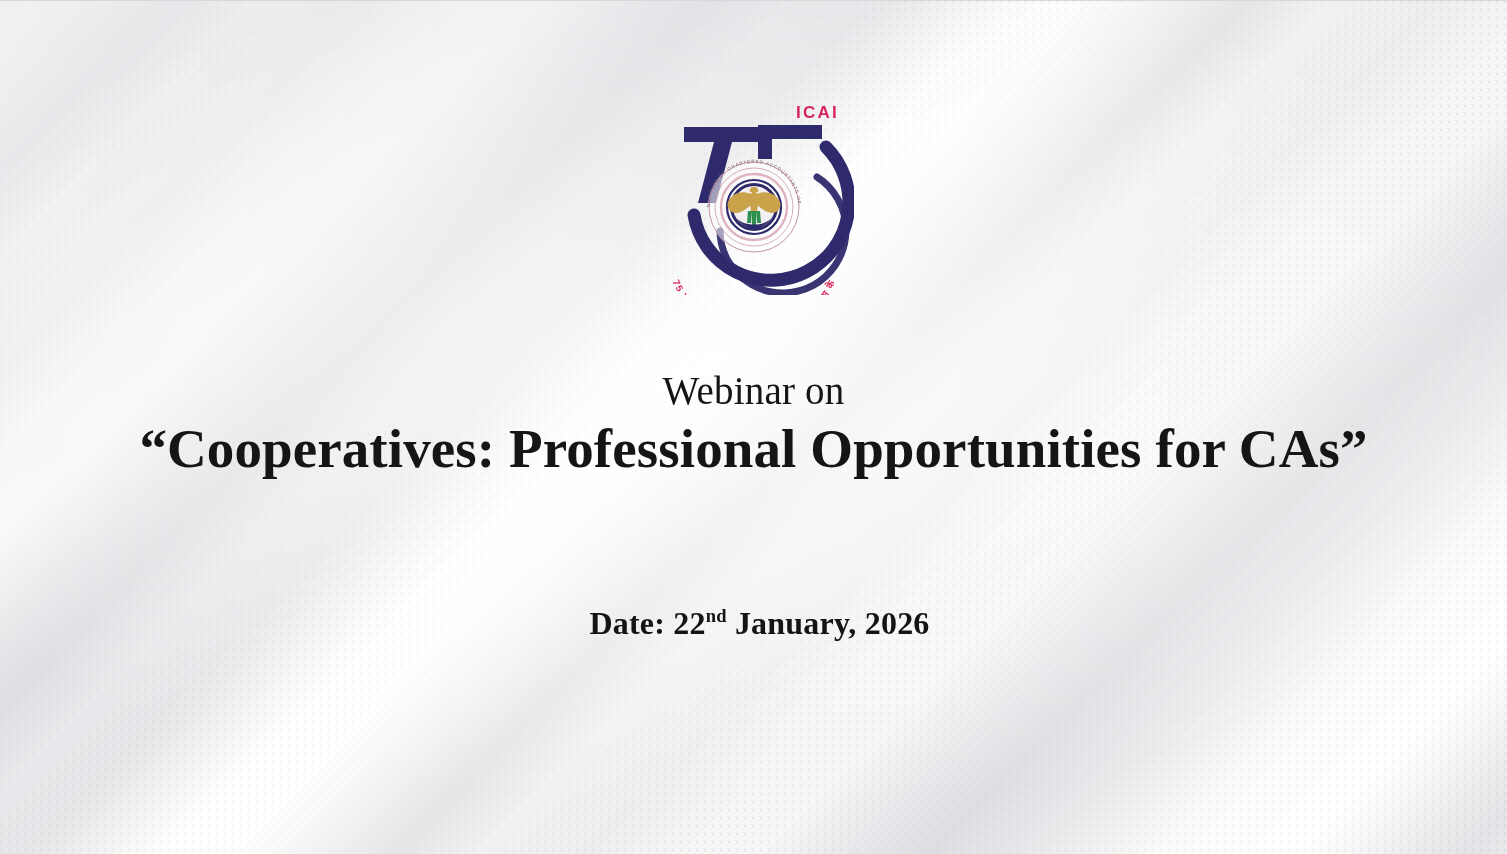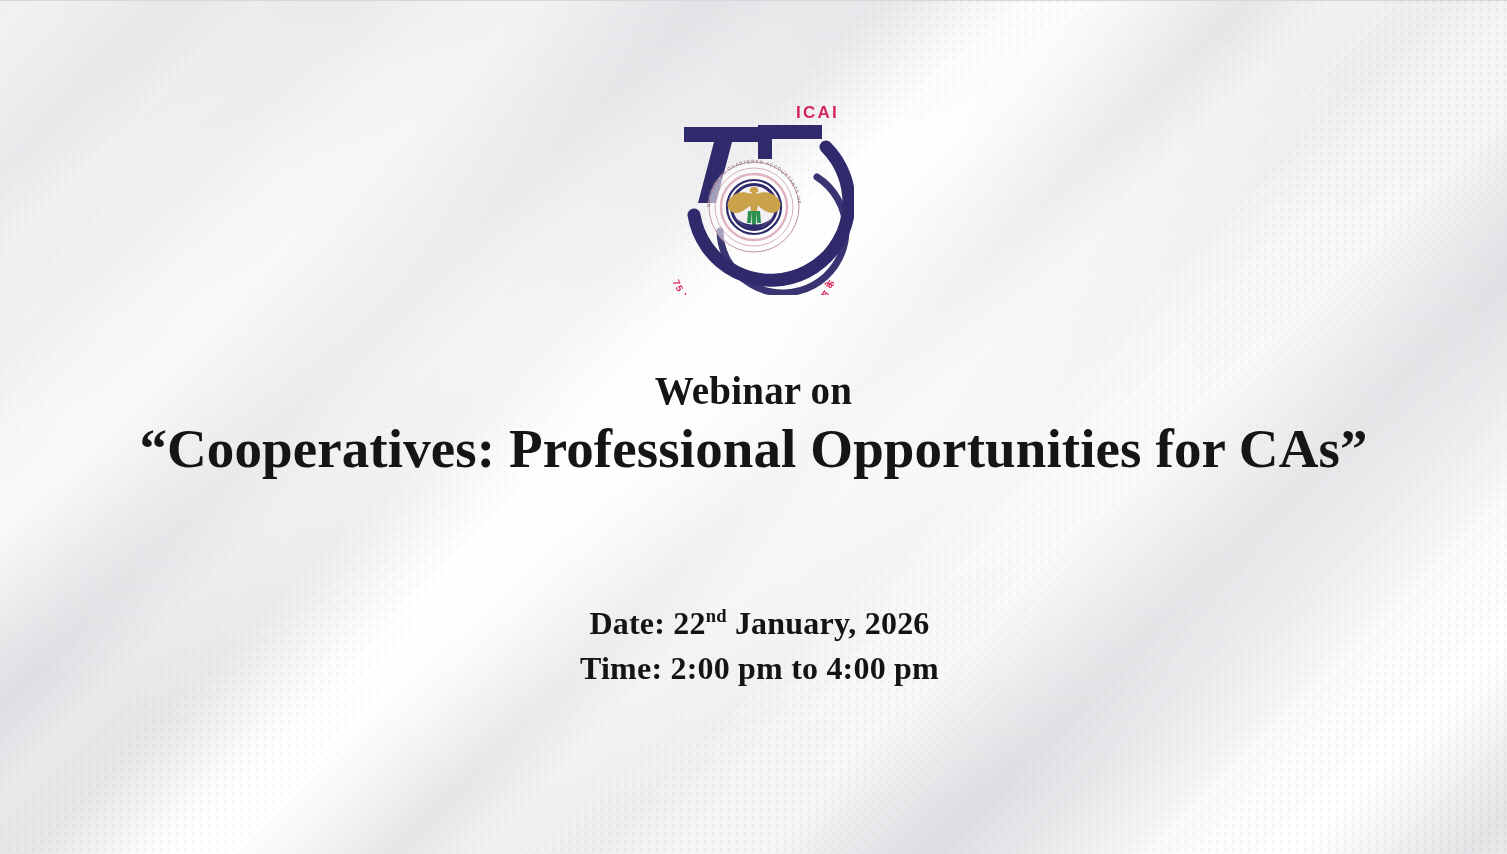--- a/index.html
+++ b/index.html
@@ -101,21 +101,21 @@
   .title-block {
     position: absolute;
     left: 0;
     right: 0;
     top: 368px;
     text-align: center;
     color: #151515;
   }
   .title-line1 {
     font-size: 39px;
-    font-weight: bold;
+    font-weight: normal;
     line-height: 1.12;
     letter-spacing: 0.2px;
   }
   .title-line2 {
     font-size: 55px;
     font-weight: bold;
     line-height: 1.18;
     letter-spacing: 0.1px;
     margin-top: 4px;
   }
@@ -225,17 +225,16 @@
       <div class="title-line1">Webinar on</div>
       <div class="title-line2">“Cooperatives: Professional Opportunities for CAs”</div>
     </div>
 
     <div class="meta-block">
       <div class="meta-line">
         <span>Date:</span>
         <span>22</span><sup>nd</sup>
         <span>January, 2026</span>
       </div>
-      <div class="meta-line">Time: 2:00 pm to 4:00 pm</div>
     </div>
 
   </div>
 </div>
 
 </body></html>

